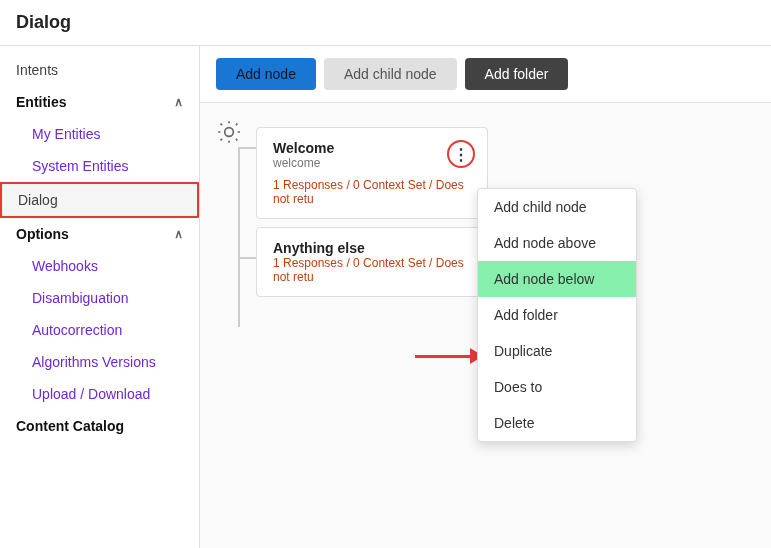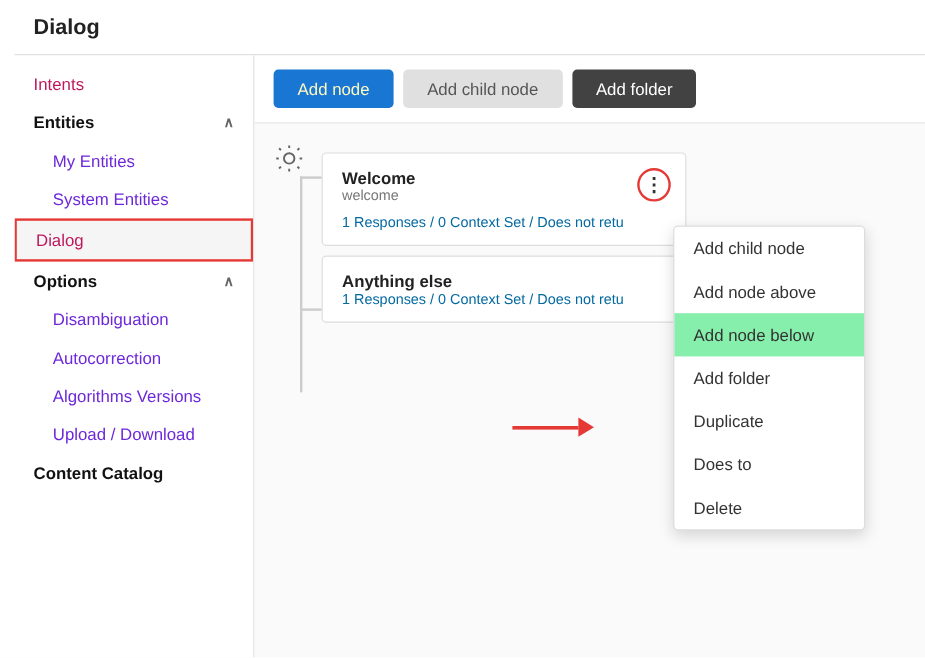--- a/index.html
+++ b/index.html
@@ -1,55 +1,55 @@
 <!DOCTYPE html>
 <html><head>
   <meta charset="utf-8">
   <style>
     * { box-sizing: border-box; margin: 0; padding: 0; }
     body { font-family: -apple-system, BlinkMacSystemFont, 'Segoe UI', sans-serif; font-size: 14px; background: #fff; color: #333; }
 
-    .app-container { display: flex; flex-direction: column; height: 548px; width: 771px; overflow: hidden; padding-left: 12px; }
+    .app-container { display: flex; flex-direction: column; height: 548px; width: 771px; overflow: hidden; }
 
     .title-bar { padding: 12px 16px; border-bottom: 1px solid #e0e0e0; }
     .title-bar h1 { font-size: 18px; font-weight: 600; color: #222; }
 
     .main-layout { display: flex; flex: 1; overflow: hidden; }
 
     
     .sidebar { width: 200px; border-right: 1px solid #e0e0e0; padding: 8px 0; overflow-y: auto; flex-shrink: 0; }
-    .sidebar-item { padding: 8px 16px; cursor: pointer; color: #be185d; font-size: 14px; display: flex; align-items: center; justify-content: space-between; }
+    .sidebar-item { padding: 8px 16px; cursor: pointer; color: #404040; font-size: 14px; display: flex; align-items: center; justify-content: space-between; }
     .sidebar-item.section-header { font-weight: 600; color: #111; justify-content: space-between; }
     .sidebar-item.child { padding-left: 32px; font-weight: 400; color: #6d28d9; }
     .sidebar-item.dialog-item { border: 2px solid #e53935; background: #f5f5f5; }
     .chevron { font-size: 12px; color: #666; }
 
     
     .content { flex: 1; display: flex; flex-direction: column; overflow: hidden; position: relative; }
 
     
     .toolbar { padding: 12px 16px; display: flex; gap: 8px; border-bottom: 1px solid #e0e0e0; }
     .btn { padding: 8px 20px; border: none; border-radius: 4px; cursor: pointer; font-size: 14px; font-weight: 500; }
-    .btn-primary { background: #1976d2; color: #fef9c3; }
+    .btn-primary { background: #1976d2; color: #0f172a; }
     .btn-secondary { background: #e0e0e0; color: #555; cursor: not-allowed; }
     .btn-dark { background: #424242; color: #fff; }
 
     
     .canvas { flex: 1; padding: 16px; position: relative; overflow: hidden; background: #fafafa; }
 
     
     .canvas-icon { position: absolute; top: 16px; left: 16px; font-size: 22px; color: #666; }
 
     
     .nodes-container { margin-left: 40px; margin-top: 8px; display: flex; flex-direction: column; gap: 8px; position: relative; }
 
-    .node-card { background: #fff; border: 1px solid #ddd; border-radius: 4px; padding: 12px 16px; width: 304px; position: relative; cursor: pointer; }
+    .node-card { background: #fff; border: 1px solid #ddd; border-radius: 4px; padding: 12px 16px; width: 232px; position: relative; cursor: pointer; }
     .node-title { font-weight: 600; font-size: 14px; color: #222; }
     .node-id { font-size: 12px; color: #777; margin-bottom: 8px; }
-    .node-meta { font-size: 12px; color: #0369a1; }
+    .node-meta { font-size: 12px; color: #c2410c; }
 
     
     .more-btn { position: absolute; top: 12px; right: 12px; width: 28px; height: 28px; border-radius: 50%; border: 2px solid #e53935; background: #fff; cursor: pointer; display: flex; align-items: center; justify-content: center; font-size: 16px; color: #333; font-weight: bold; }
 
     
     .dropdown-menu { position: absolute; top: 60px; right: -150px; background: #fff; border: 1px solid #ddd; border-radius: 4px; box-shadow: 0 4px 12px rgba(0,0,0,0.15); z-index: 100; min-width: 160px; }
     .dropdown-item { padding: 10px 16px; cursor: pointer; font-size: 14px; color: #333; }
     .dropdown-item.highlighted { background: #86efac; }
   </style>
 </head>
@@ -80,20 +80,23 @@
         <span>System Entities</span>
       </div>
 
       <div class="sidebar-item dialog-item">
         <span>Dialog</span>
       </div>
 
       <div class="sidebar-item section-header">
         <span>Options</span>
         <span class="chevron">∧</span>
+      </div>
+      <div class="sidebar-item child">
+        <span>Webhooks</span>
       </div>
       <div class="sidebar-item child">
         <span>Disambiguation</span>
       </div>
       <div class="sidebar-item child">
         <span>Autocorrection</span>
       </div>
       <div class="sidebar-item child">
         <span>Algorithms Versions</span>
       </div>

